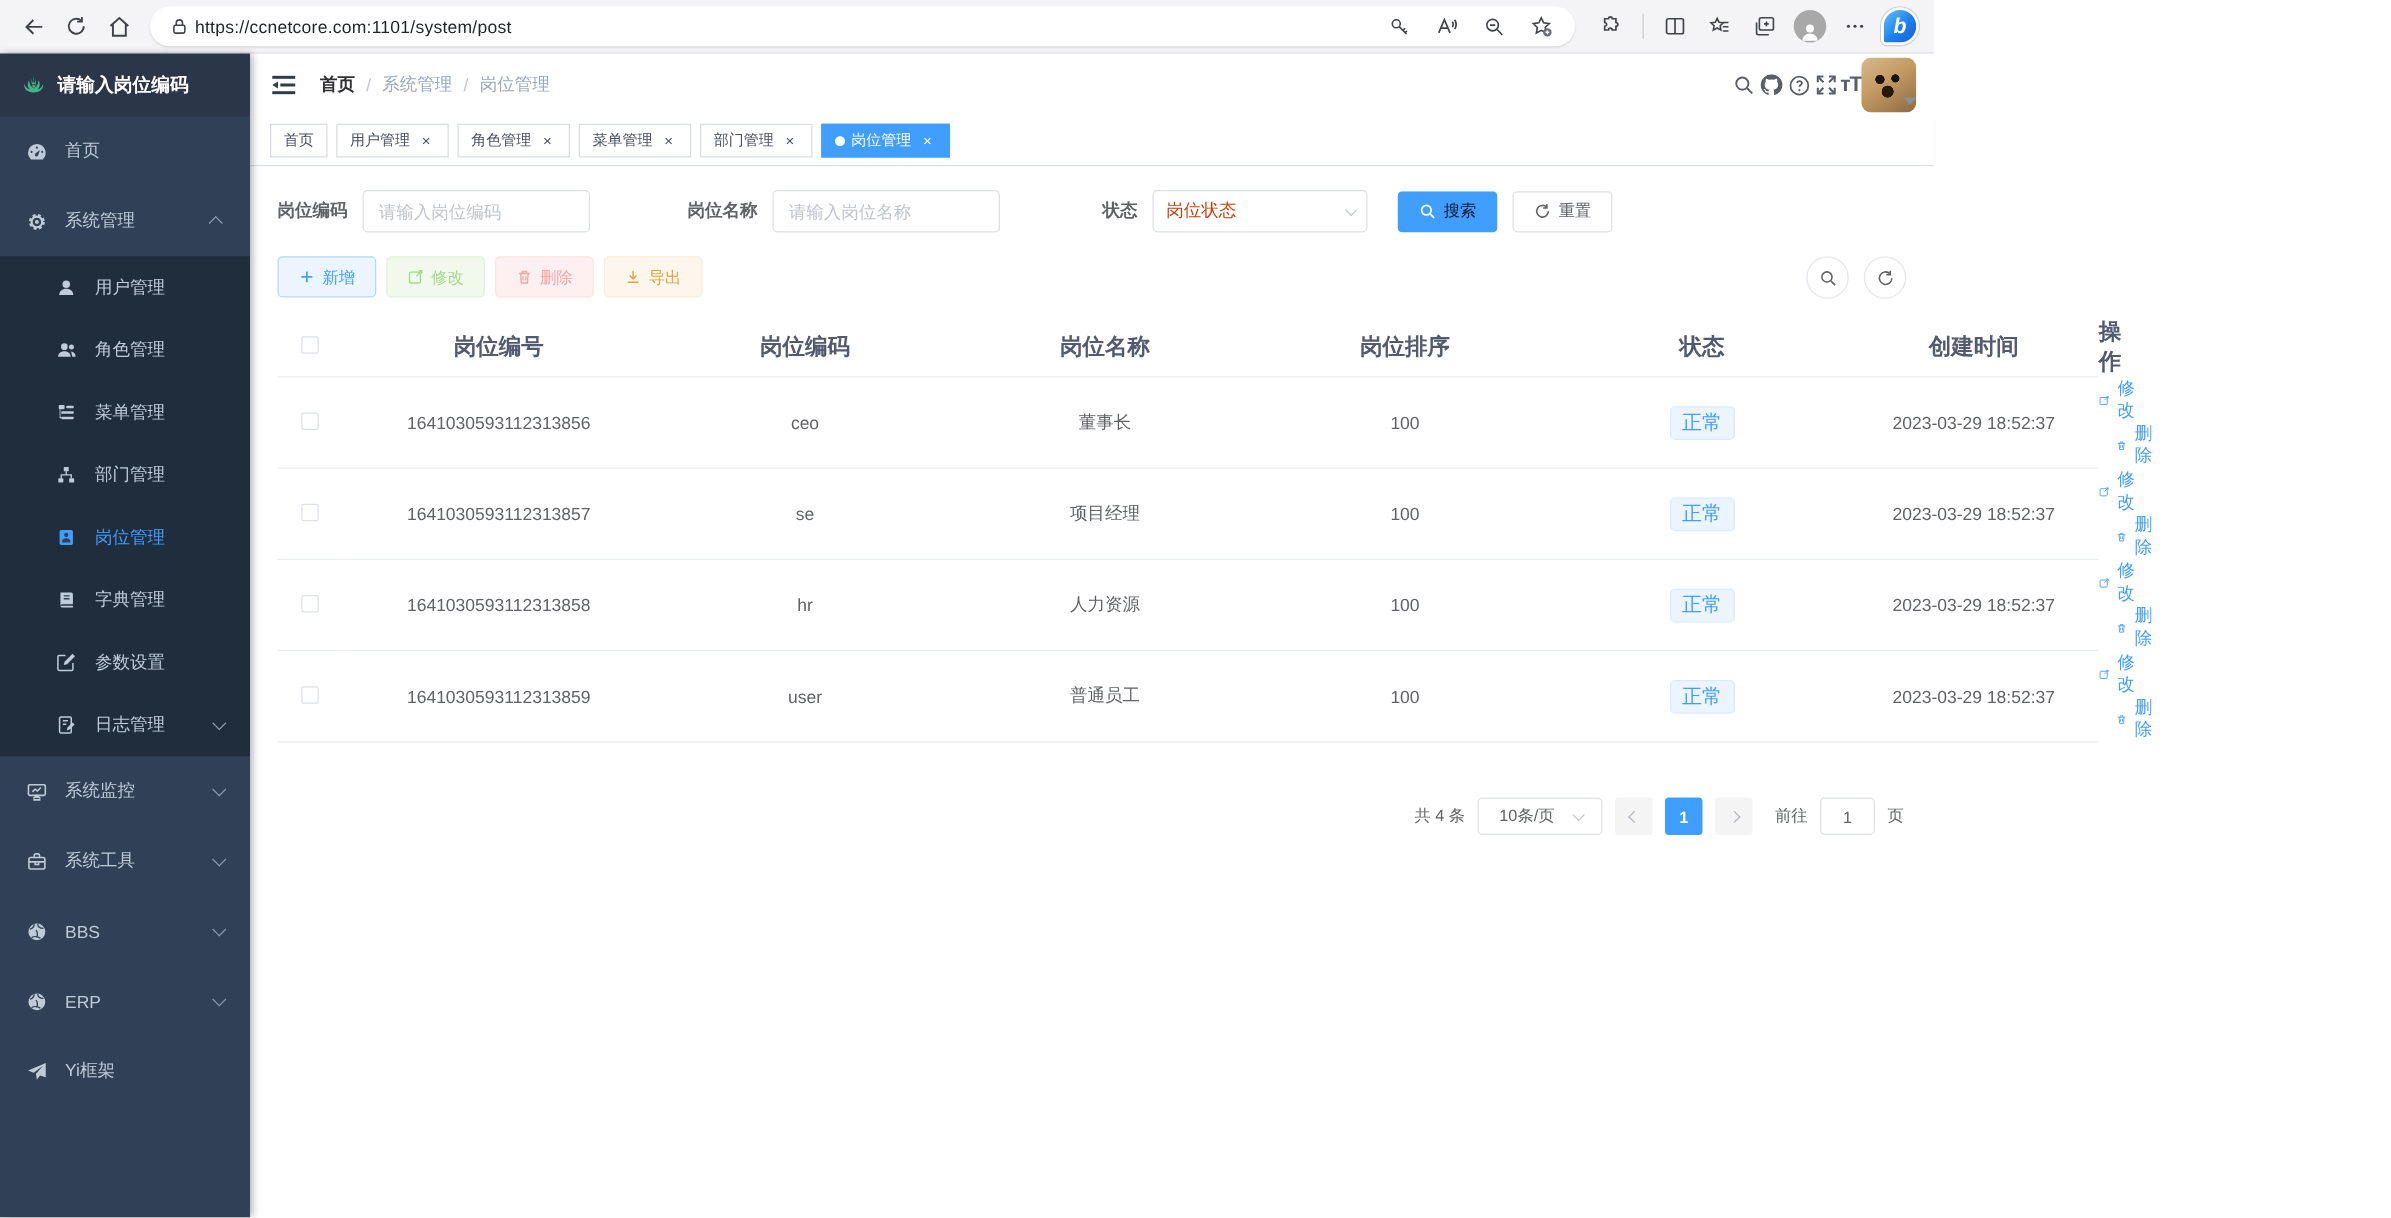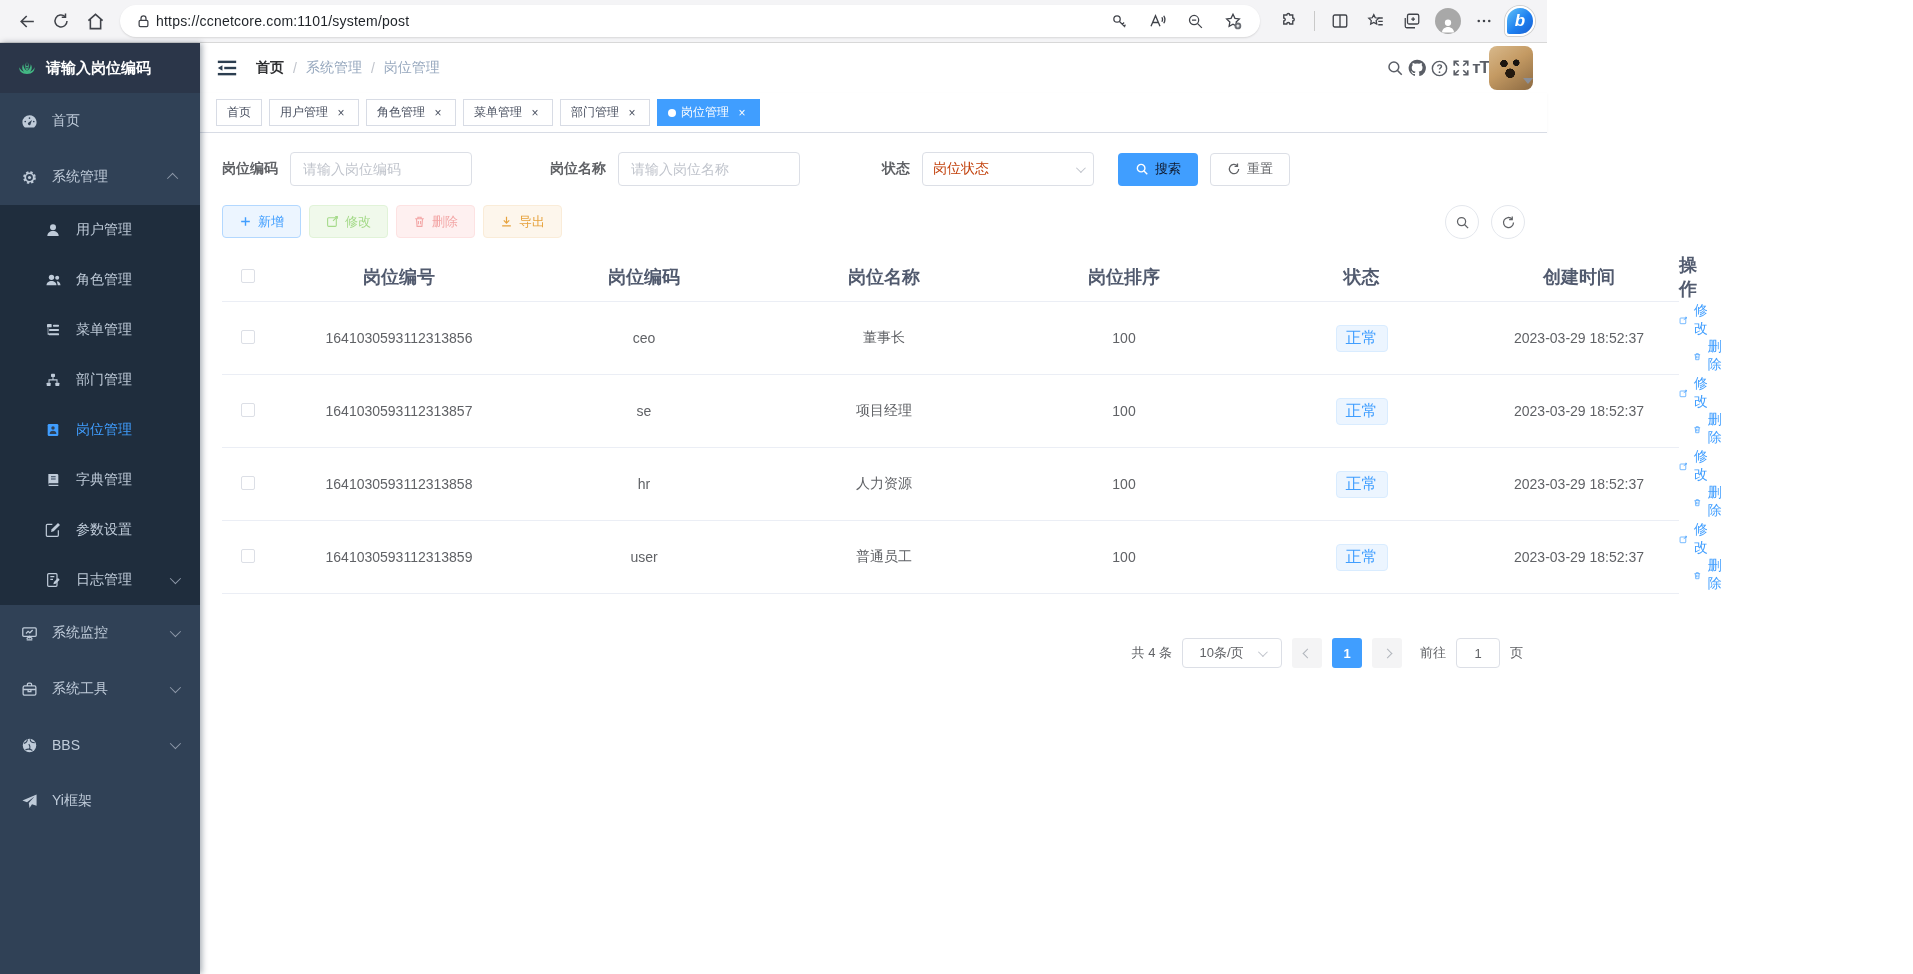--- a/index.html
+++ b/index.html
@@ -394,20 +394,30 @@
           <span class="micon">
             <svg width="17" height="17" viewBox="0 0 24 24" fill="#bfcbd9">
                 <circle cx="12" cy="12" r="9.5"></circle>
                 <path d="M4 9c3-1 5-3.5 5-6M13 3c0 3 2.5 5 6.5 5M6 18.5C8.5 17 13 17 16 19M11 10c2 2.5 2 5.5.5 8.5" stroke="#304156" stroke-width="1.5" fill="none"></path>
               </svg>
           </span>
           <span class="m-label">BBS</span>
           <span class="chev down"></span>
         </div>
 
+        <div class="m-item">
+          <span class="micon">
+            <svg width="17" height="17" viewBox="0 0 24 24" fill="#bfcbd9">
+                <circle cx="12" cy="12" r="9.5"></circle>
+                <path d="M4 9c3-1 5-3.5 5-6M13 3c0 3 2.5 5 6.5 5M6 18.5C8.5 17 13 17 16 19M11 10c2 2.5 2 5.5.5 8.5" stroke="#304156" stroke-width="1.5" fill="none"></path>
+              </svg>
+          </span>
+          <span class="m-label">ERP</span>
+          <span class="chev down"></span>
+        </div>
 
         <div class="m-item">
           <span class="micon">
             <svg width="17" height="17" viewBox="0 0 24 24" fill="#bfcbd9">
                 <path d="M22 2L2 10.5l6.5 2.5L19 5l-8 9 1 7 3.5-5 6.5 2z"></path>
               </svg>
           </span>
           <span class="m-label">Yi框架</span>
         </div>
       </nav>

